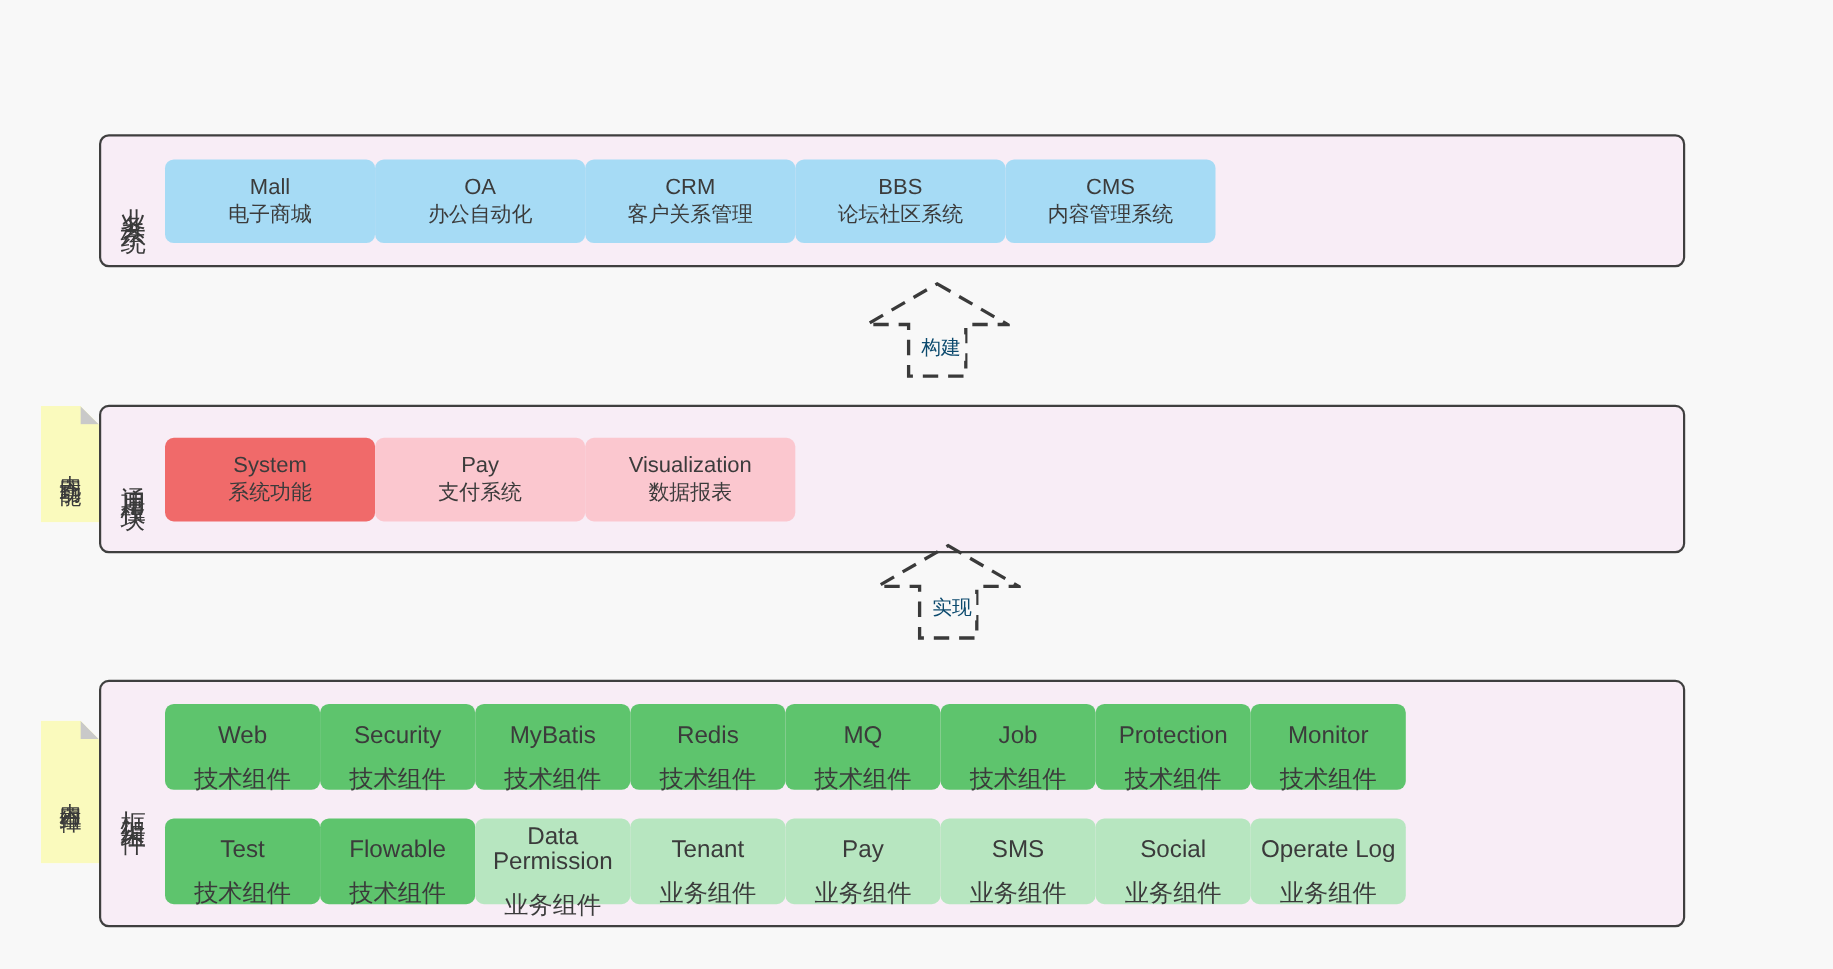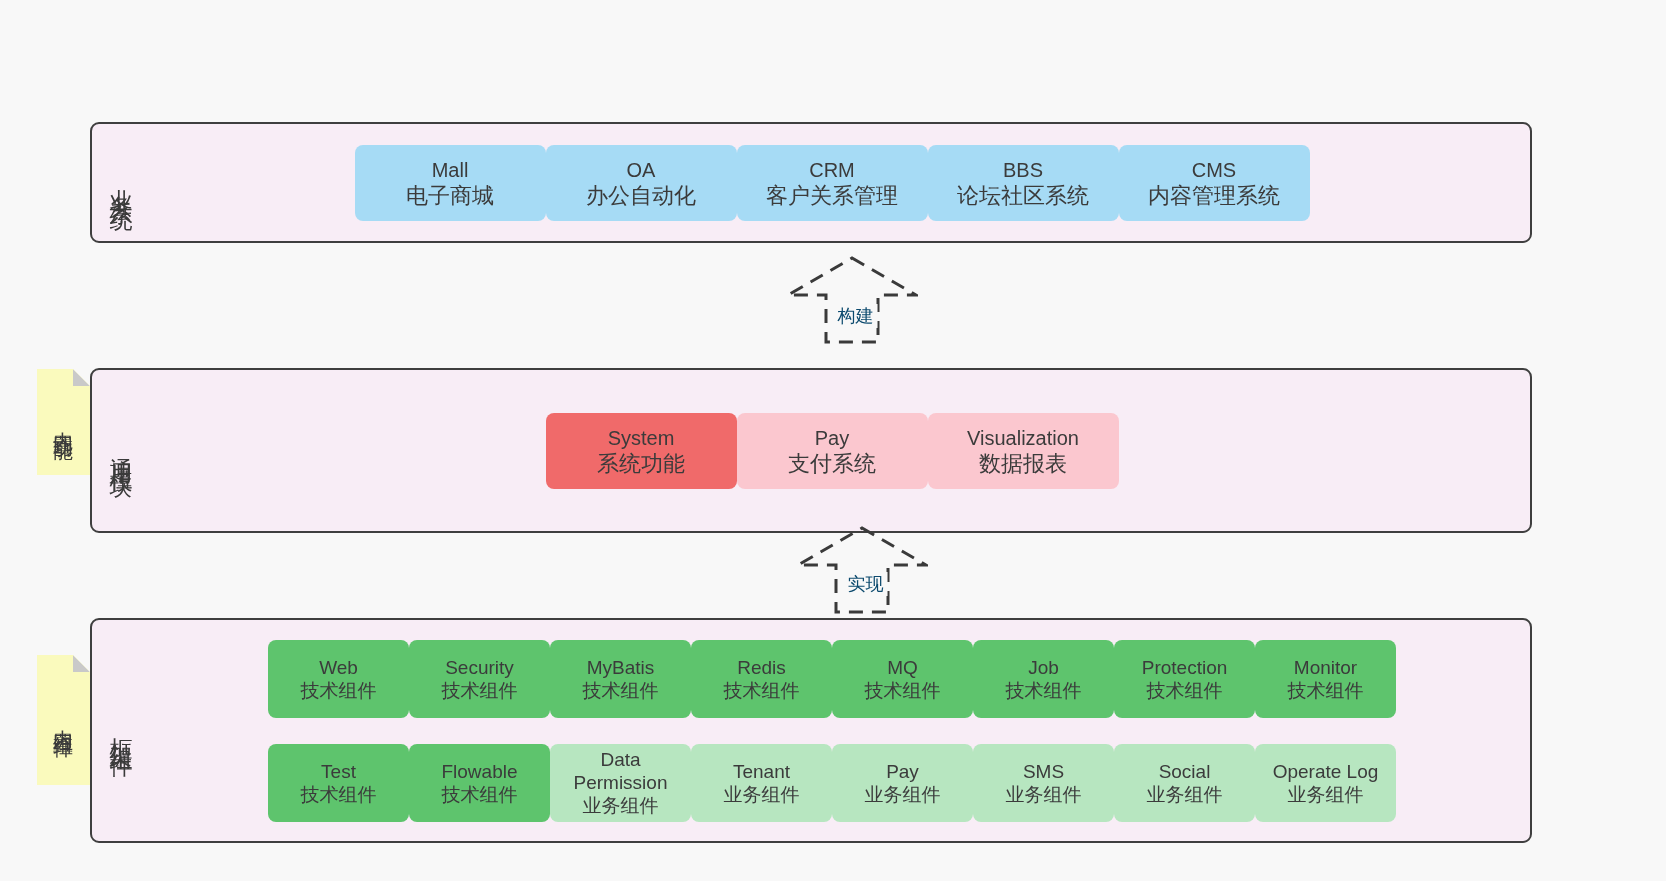--- a/index.html
+++ b/index.html
@@ -10,41 +10,41 @@
     font-family:"Liberation Sans", sans-serif;
     color:var(--c-text,#3b3b3b);
   }
 
   .panel {
     position:absolute; left:90px; width:1442px;
     background:var(--c-panelBg); border:2px solid var(--c-panelBorder);
     border-radius:9px; display:flex;
   }
   #panel-business  { top:122px; height:121px; }
-  #panel-modules   { top:368px; height:165px; }
+  #panel-modules   { top:368px; height:135px; }
   #panel-framework { top:618px; height:225px; }
 
   .vlabel-col { width:58px; display:flex; align-items:center; justify-content:center; flex:0 0 58px; }
   .vlabel {
     writing-mode:vertical-rl; text-orientation:upright;
     font-size:23px; letter-spacing:6px; color:#3a3a3a; line-height:1;
   }
 
   .panel-content { flex:1; display:flex; flex-direction:column; justify-content:center; gap:26px; padding-right:16px; }
-  .boxrow { display:flex; justify-content:center; }
+  .boxrow { display:flex; justify-content:flex-start; }
 
   .box {
     border-radius:8px; display:flex; flex-direction:column;
     align-items:center; justify-content:center; text-align:center; padding:2px 4px;
   }
   #panel-business .box, #panel-modules .box { width:191px; height:76px; }
   #panel-framework .box { width:141px; height:78px; }
   .box-name { font-size:20px; line-height:26px; }
-  .box-desc { font-size:22px; line-height:26px; }
-  #panel-framework .box-name, #panel-framework .box-desc { font-size:19px; line-height:23px; }
+  .box-desc { font-size:19px; line-height:26px; }
+  #panel-framework .box-name, #panel-framework .box-desc { font-size:22px; line-height:23px;margin-top:17px; }
 
   .blue       { background:var(--c-blue); }
   .red        { background:var(--c-red); }
   .pink       { background:var(--c-pink); }
   .green      { background:var(--c-green); }
   .lightgreen { background:var(--c-greenLight); }
 
   .note-tag {
     position:absolute; left:37px; width:53px;
     background:var(--c-yellow);
@@ -58,21 +58,21 @@
     background:var(--c-fold);
     clip-path:polygon(0 0, 100% 100%, 0 100%);
   }
   .note-text {
     writing-mode:vertical-rl; text-orientation:upright;
     font-size:20px; letter-spacing:3px; color:#3a3a3a; line-height:1;
   }
 
   .arrow { position:absolute; width:132px; }
   #arrow-build     { left:786px; top:256px; height:88px; }
-  #arrow-implement { left:796px; top:524px; height:92px; }
+  #arrow-implement { left:796px; top:492px; height:92px; }
   .arrow svg { display:block; width:100%; height:100%; }
   .arrow polygon { fill:none; stroke:var(--c-dash); stroke-width:3; stroke-dasharray:14 9; }
   .arrow-label {
     position:absolute; left:50%; top:48px; transform:translateX(-42%);
     background:var(--c-page); padding:0 4px; font-size:18px; white-space:nowrap; color:#0c4a6e;
   }
 </style>
 </head>
 <body>
 

